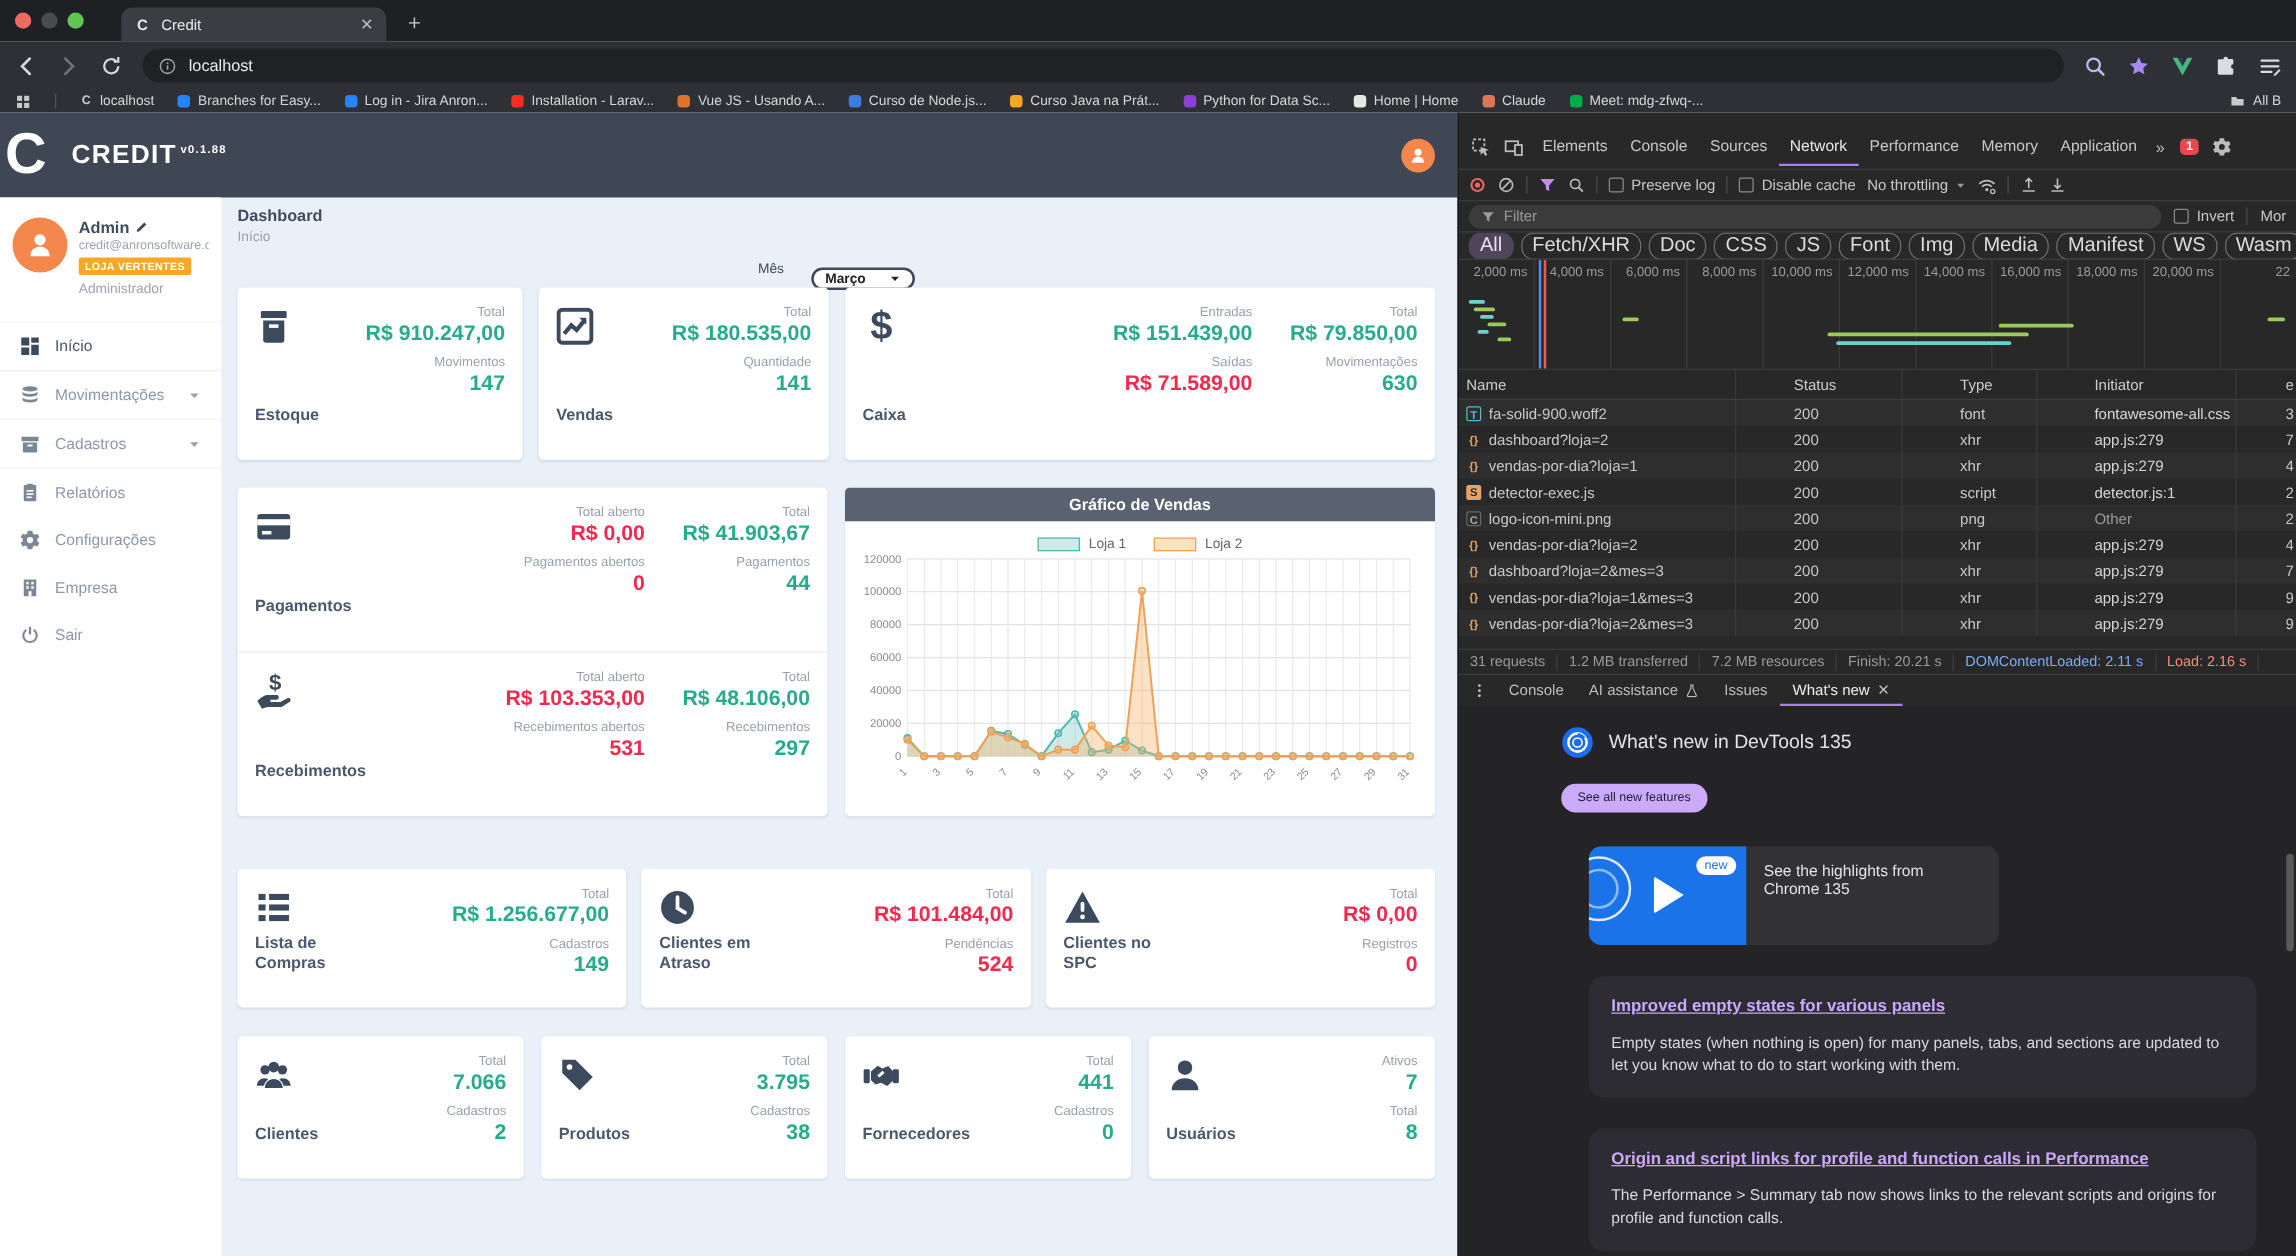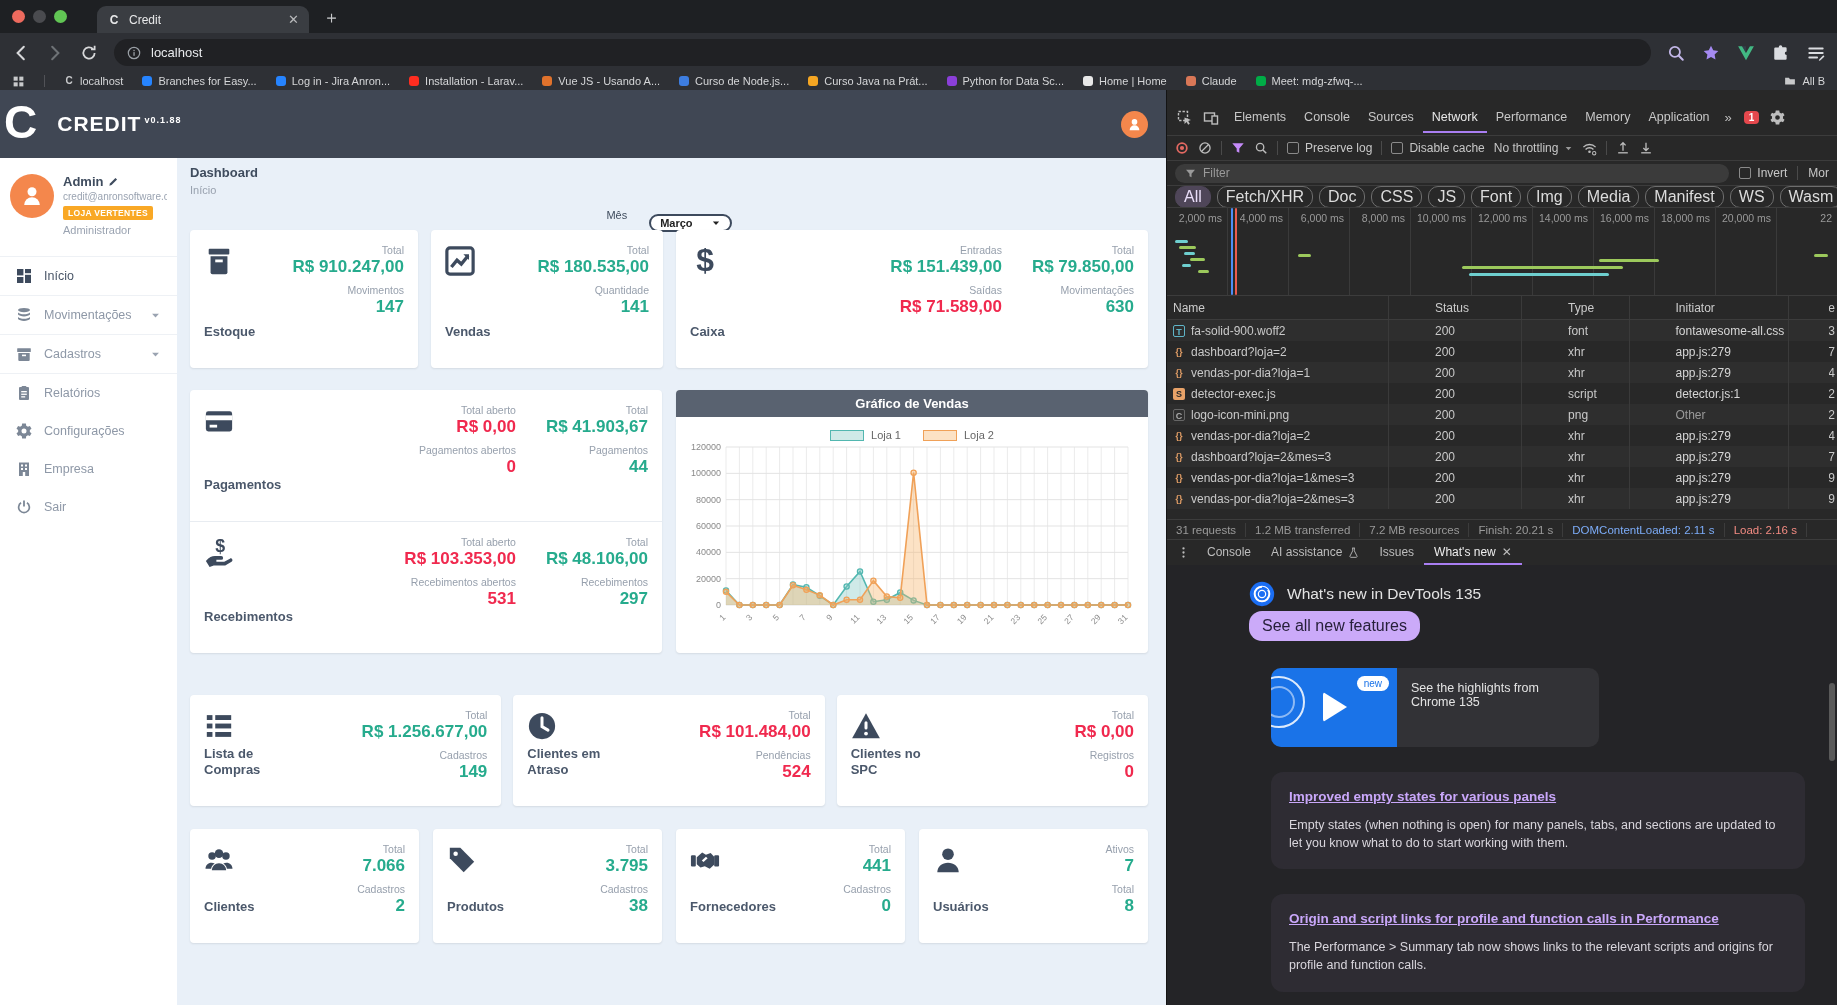--- a/index.html
+++ b/index.html
@@ -120,21 +120,21 @@
   .init-other { color:#9a9a9a; }
   .dt-summary { height:20px; border-top:1px solid #3c3c3c; display:flex; align-items:center; font-size:11.5px; color:#9a9a9a; overflow:hidden; }
   .sumseg { padding:0 9px; border-right:1px solid #3c3c3c; white-space:nowrap; height:14px; display:flex; align-items:center; }
   .sum-dcl { color:#7cacf8; } .sum-load { color:#f28b82; }
   .dt-drawertabs { height:26px; border-top:1px solid #3c3c3c; display:flex; align-items:center; padding:0 4px; gap:2px; background:#282828; }
   .drw-tab { padding:5px 10px 6px; font-size:12px; color:#bdbdbd; display:flex; gap:6px; align-items:center; white-space:nowrap; }
   .drw-tab.active { color:#eee; box-shadow:inset 0 -2px 0 #a97ef2; }
   .dt-whatsnew { height:440px; background:#242427; padding:16px 0 0 82px; position:relative; overflow:hidden; }
   .wn-head { display:flex; align-items:center; gap:12px; }
   .wn-title { font-size:15.5px; color:#e3e3e3; }
-  .wn-btn { display:inline-block; margin-top:4px; background:#cbaaf9; color:#27203a; font-size:16px; border-radius:13px; padding:6px 13px; }
+  .wn-btn { display:inline-block; margin-top:20px; background:#cbaaf9; color:#27203a; font-size:10px; border-radius:13px; padding:6px 13px; }
   .wn-highlight { margin:27px 0 0 22px; width:328px; height:79px; background:#323236; border-radius:10px; display:flex; overflow:hidden; }
   .wn-img { width:126px; flex:none; background:#1a73e8; position:relative; overflow:hidden; }
   .wn-img .ring { position:absolute; border:2px solid rgba(255,255,255,.85); border-radius:50%; }
   .wn-play { position:absolute; left:52px; top:24px; width:0; height:0; border-left:24px solid #fff; border-top:15px solid transparent; border-bottom:15px solid transparent; border-radius:3px; }
   .wn-new { position:absolute; top:8px; right:8px; background:#fff; color:#1a73e8; font-size:10px; border-radius:8px; padding:2px 7px; }
   .wn-cap { padding:13px 14px; font-size:12.5px; color:#e3e3e3; }
   .wn-section { margin:25px 0 0 22px; width:534px; background:#2e2c33; border-radius:12px; padding:15px 18px 17px; }
   .wn-link { display:inline-block; color:#c9a7fa; font-size:13.5px; font-weight:bold; text-decoration:underline; }
   .wn-body { margin-top:11px; color:#d9d6dd; font-size:12.5px; line-height:1.45; }
   .wn-scroll { position:absolute; right:2px; top:118px; width:6px; height:78px; border-radius:3px; background:#5a5a5a; }

